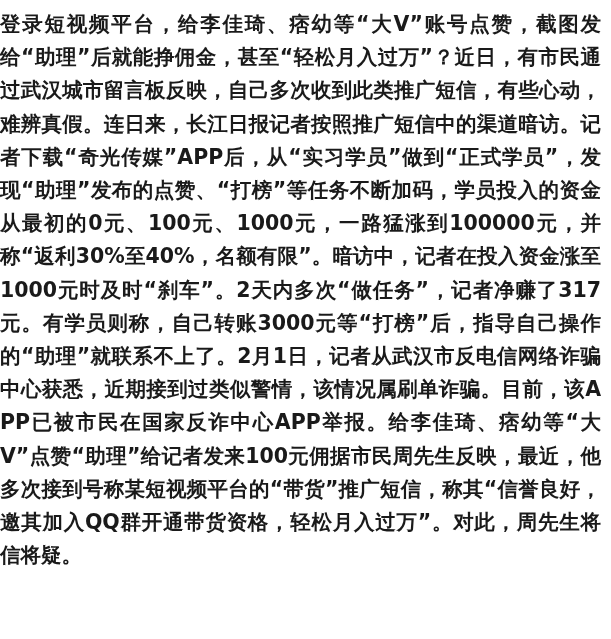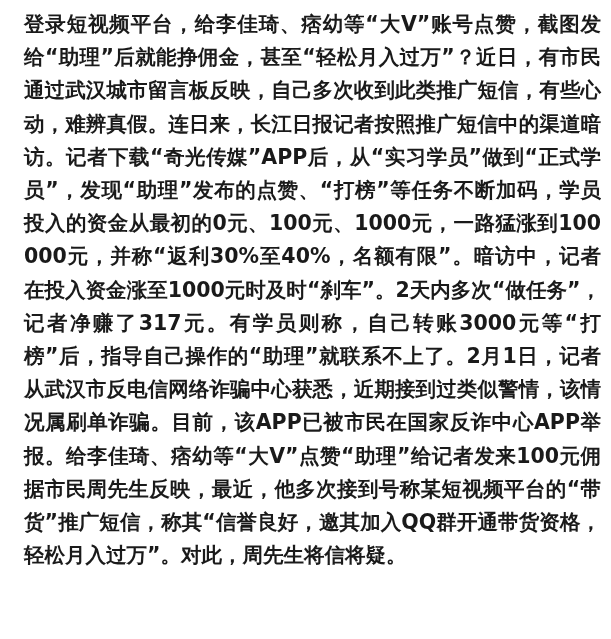--- a/index.html
+++ b/index.html
@@ -10,21 +10,21 @@
     width: 611px;
     height: 639px;
     background: #ffffff;
     font-family: "DejaVu Sans", "Liberation Sans", sans-serif;
     overflow: hidden;
   }
   .article {
     box-sizing: border-box;
     width: 611px;
     height: 449px;
-    padding: 8px 10px 0 24px;
+    padding: 8px 10px 0 0;
     background: #ffffff;
   }
   .article p {
     margin: 0;
     padding: 0;
     font-size: 20.5px;
     line-height: 33.2px;
     color: #1a1a1a;
     text-align: justify;
     text-align-last: left;

